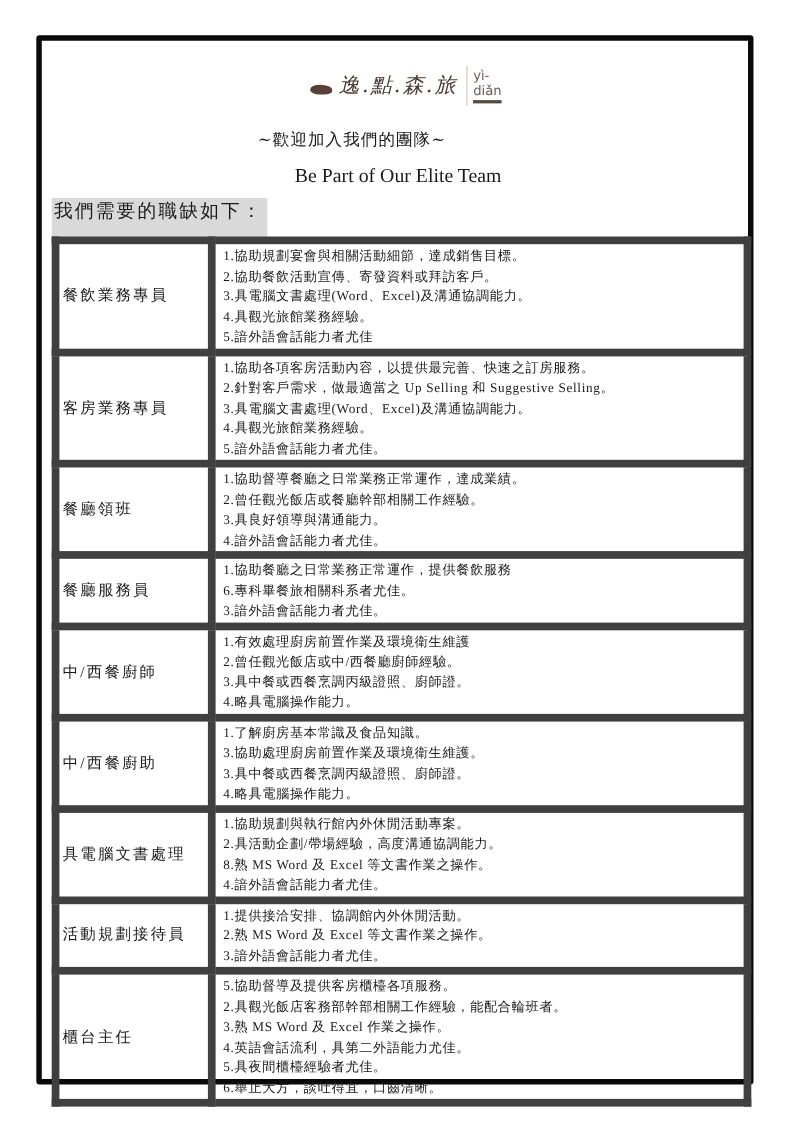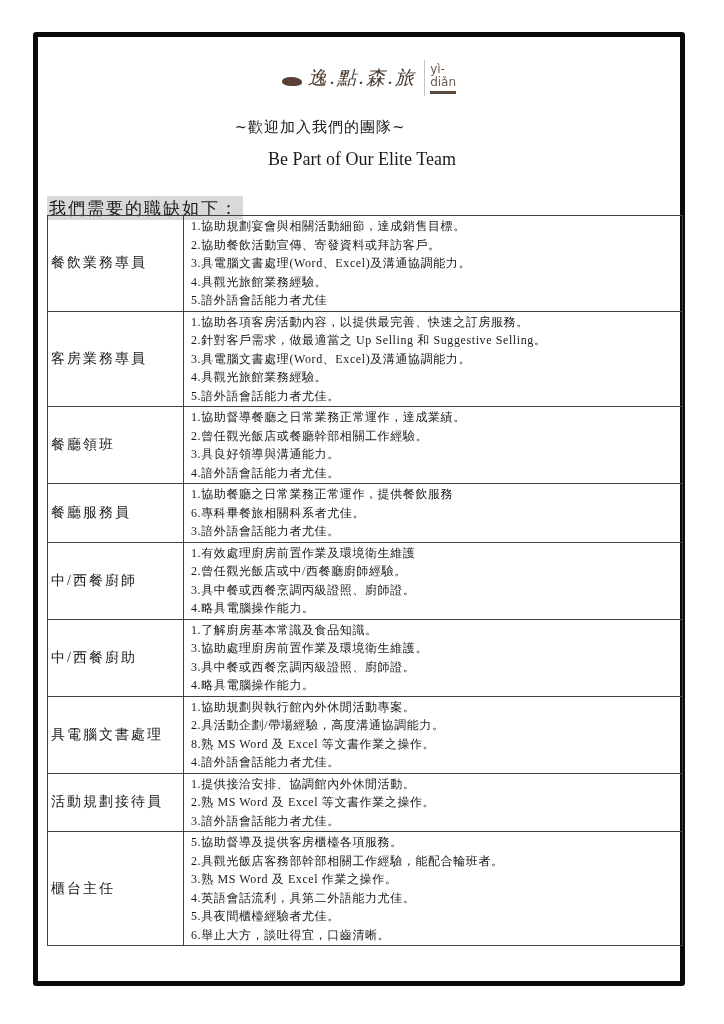--- a/index.html
+++ b/index.html
@@ -14,25 +14,25 @@
   .logo .script { font-family:"DejaVu Serif", serif; font-size:19px; color:#4a3a2e;
                   font-style:italic; letter-spacing:2px; }
   .logo .sep { width:1px; height:36px; background:#c9c3bc; margin:0 5px 0 8px; }
   .logo .latin { display:flex; flex-direction:column; line-height:13px; font-family:"DejaVu Sans", sans-serif;
                  font-size:12px; color:#6a5a4e; }
   .logo .tagbar { width:26px; height:3px; background:#5a4a3e; margin-top:2px; }
   .title-zh { position:absolute; left:0; width:640px; top:118px; text-align:center;
               font-size:15px; letter-spacing:1px; }
   .title-en { position:absolute; left:0; width:724px; top:149px; text-align:center;
               font-family:"Liberation Serif", serif; font-size:18px; }
-  .section { position:absolute; left:47px; top:196px; height:24px; padding:0 4px 0 2px;
+  .section { position:absolute; left:47px; top:180px; height:40px; padding:0 4px 0 2px;
              background:#d9d9d9; font-size:17px; line-height:24px; letter-spacing:2px; }
   table.jobs { position:absolute; left:47px; top:215px; width:636px; border-collapse:collapse;
                font-family:"Liberation Serif", "DejaVu Serif", serif; }
-  table.jobs td { border:1px solid #404040; vertical-align:middle; padding:0; }
+  table.jobs td { border:7px solid #404040; vertical-align:middle; padding:0; }
   td.role { width:132px; font-size:14px; padding-left:3px !important; letter-spacing:2px; }
   td.duties { padding:1px 0 1px 7px !important; }
   .duty { font-size:12px; line-height:18.5px; height:18.5px; white-space:nowrap; letter-spacing:0.6px; }
 </style>
 </head>
 <body>
 
 <div class="frame"></div>
 
 <div class="logo">

